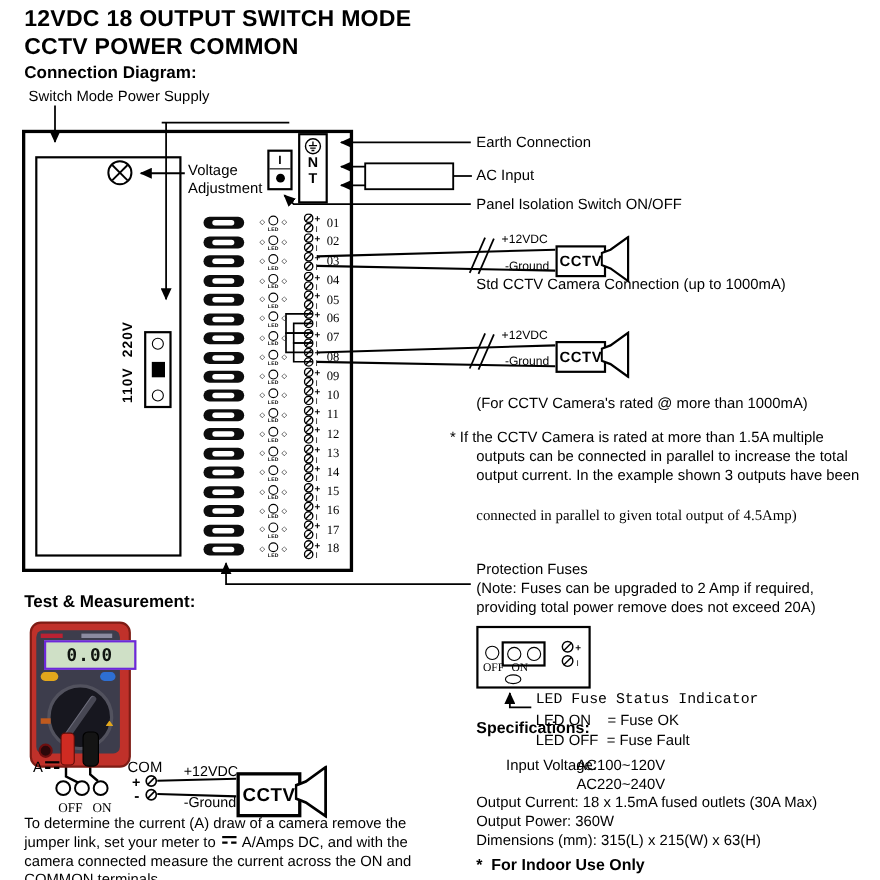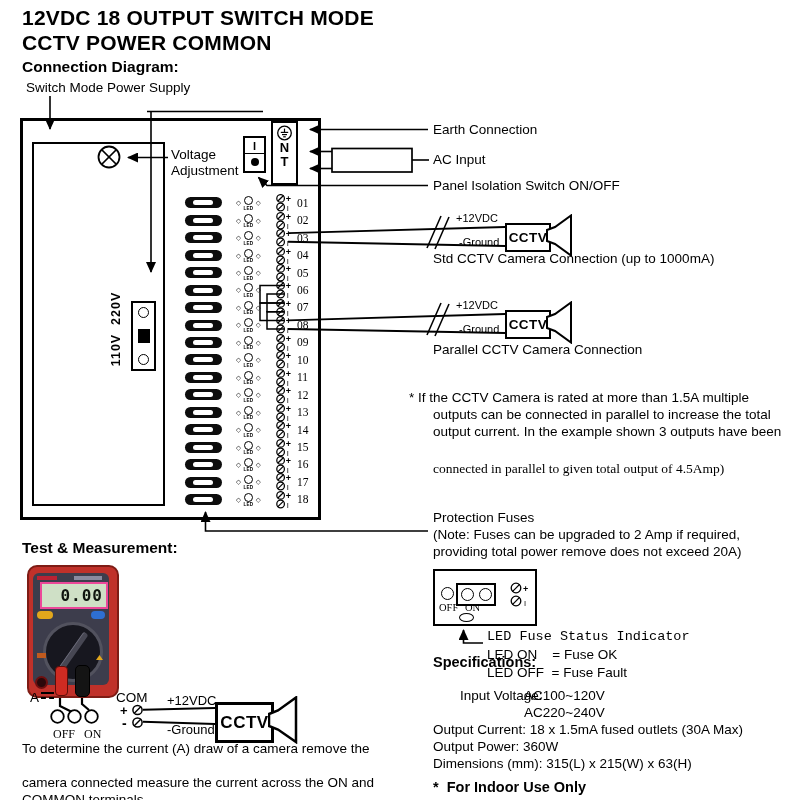--- a/index.html
+++ b/index.html
@@ -53,23 +53,23 @@
            display:flex;align-items:center;justify-content:space-around;}
   .sb-slot i{width:11px;height:11px;border:1.5px solid #000;border-radius:50%;display:block;}
   .sb-off{position:absolute;left:4px;top:31px;font-family:"Liberation Serif",serif;font-size:10.5px;}
   .sb-on{position:absolute;left:30px;top:31px;font-family:"Liberation Serif",serif;font-size:10.5px;}
   .sb-oval{position:absolute;left:23.5px;top:41.5px;width:13px;height:7px;border:1.6px solid #000;border-radius:50%;}
   
   .mbody{position:absolute;left:27px;top:565px;width:88px;height:129px;background:#c0312a;border:2px solid #7e1c15;border-radius:10px;}
   .mface{position:absolute;left:33px;top:573px;width:76px;height:112px;background:#3d3d4c;border-radius:6px;}
   .mbrand1{position:absolute;left:37px;top:576px;width:20px;height:4px;background:#b23;}
   .mbrand2{position:absolute;left:74px;top:576px;width:28px;height:4px;background:#8b8ba0;}
-  .lcd{position:absolute;left:40px;top:582px;width:61px;height:23px;background:#cfe0c6;border:2px solid #ec4899;
+  .lcd{position:absolute;left:40px;top:582px;width:61px;height:23px;background:#cfe0c6;border:2px solid #6d28d9;
        font-family:"DejaVu Sans Mono",monospace;font-weight:bold;font-size:16px;color:#101510;
-       display:flex;align-items:center;justify-content:flex-end;padding-right:3px;letter-spacing:1px;}
+       display:flex;align-items:center;justify-content:flex-end;padding-right:19px;letter-spacing:1px;}
   .btn-y{position:absolute;left:37px;top:611px;width:16px;height:8px;background:#e2a71c;border-radius:4px;}
   .btn-b{position:absolute;left:91px;top:611px;width:14px;height:8px;background:#2e6fd2;border-radius:4px;}
   .dial{position:absolute;left:43px;top:622px;width:54px;height:54px;background:#17171f;border:3px solid #52525e;border-radius:50%;}
   .pointer{position:absolute;left:24px;top:4px;width:6px;height:46px;background:#474753;border-radius:3px;
            transform:rotate(35deg);box-shadow:inset 1px 0 0 #6a6a78;}
   .m-warn{position:absolute;left:96px;top:655px;width:7px;height:5px;background:#e2a71c;clip-path:polygon(50% 0,100% 100%,0 100%);}
   .m-or{position:absolute;left:37px;top:653px;width:9px;height:5px;background:#c05a1e;}
   .m-red{position:absolute;left:35px;top:676px;width:9px;height:9px;border:2px solid #6d0f0f;background:#2b080a;border-radius:50%;}
   .probe-r{position:absolute;left:55px;top:666px;width:11px;height:28px;background:#cf2b22;border:1px solid #5e0d08;border-radius:4px;}
   .probe-k{position:absolute;left:75px;top:665px;width:13px;height:30px;background:#141414;border:1px solid #000;border-radius:5px;}
@@ -640,21 +640,21 @@
   <div class="lbl" style="left:433px;top:251px;">Std CCTV Camera Connection (up to 1000mA)</div>
 
   <div class="wirelbl" style="left:456px;top:299px;">+12VDC</div>
   <div class="wirelbl" style="left:459px;top:323px;">-Ground</div>
   <div class="cambox" style="left:505px;top:310px;width:42px;height:25px;font-size:13.5px;">
     <span>CCTV</span>
   </div>
   <svg class="abs" style="left:546px;top:301px;" width="27" height="43">
     <path d="M1,16 L9,13 L25,1.5 L25,41.5 L9,30 L1,27 Z" fill="#fff" stroke="#000" stroke-width="2"></path>
   </svg>
-  <div class="lbl" style="left:433px;top:342px;">Parallel CCTV Camera Connection</div>
+  <div class="lbl" style="left:433px;top:359px;">(For CCTV Camera's rated @ more than 1000mA)</div>
   <div class="lbl" style="left:409px;top:390px;">* If the CCTV Camera is rated at more than 1.5A multiple</div>
   <div class="lbl" style="left:433px;top:407px;">outputs can be connected in parallel to increase the total</div>
   <div class="lbl" style="left:433px;top:424px;">output current. In the example shown 3 outputs have been</div>
   <div class="lbl" style="left:433px;top:461px;font-family:Liberation Serif, serif;">connected in parallel to given total output of 4.5Amp)</div>
 
   <div class="lbl" style="left:433px;top:510px;">Protection Fuses</div>
   <div class="lbl" style="left:433px;top:527px;">(Note: Fuses can be upgraded to 2 Amp if required,</div>
   <div class="lbl" style="left:433px;top:544px;">providing total power remove does not exceed 20A)</div>
 
   <div class="statusbox">
@@ -715,16 +715,17 @@
   <div class="wirelbl" style="left:167px;top:693px;font-size:13px;">+12VDC</div>
   <div class="wirelbl" style="left:167px;top:722px;font-size:13px;">-Ground</div>
   <div class="cambox" style="left:215px;top:702px;width:53px;height:35px;font-size:17px;border-width:3px;">
     <span>CCTV</span>
   </div>
   <svg class="abs" style="left:268px;top:696px;" width="30" height="48">
     <path d="M1,18 L10,14.5 L28,1.5 L28,46 L10,33.5 L1,30 Z" fill="#fff" stroke="#000" stroke-width="2.5"></path>
   </svg>
 
   <div class="lbl" style="left:22px;top:741px;">To determine the current (A) draw of a camera remove the</div>
+  <div class="lbl" style="left:22px;top:758px;"><span>jumper link, set your meter to </span><span class="dc-icon"></span><span> A/Amps DC, and with the</span></div>
   <div class="lbl" style="left:22px;top:775px;">camera connected measure the current across the ON and</div>
   <div class="lbl" style="left:22px;top:792px;">COMMON terminals.</div>
 
 </div>
 
 </body></html>

